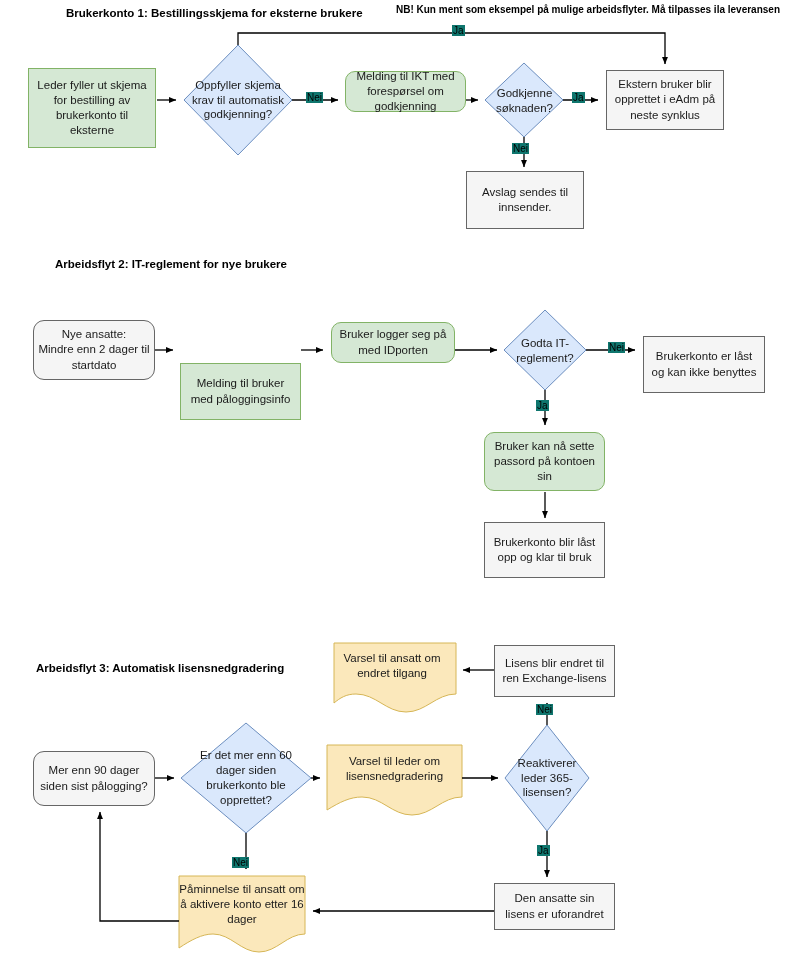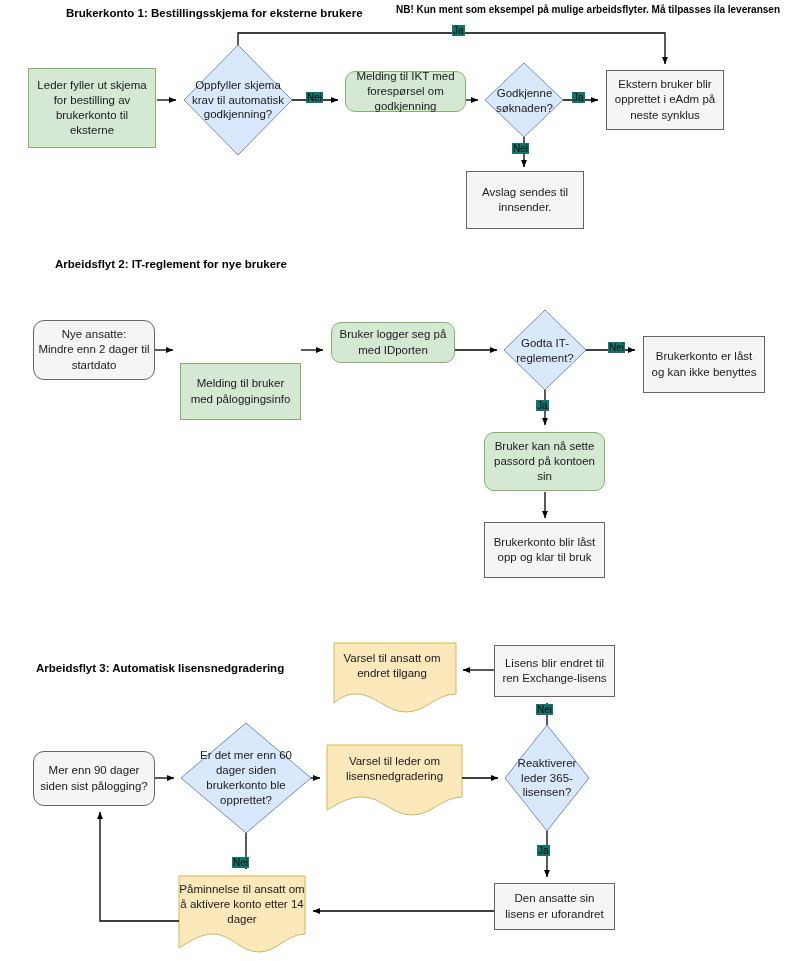--- a/index.html
+++ b/index.html
@@ -221,20 +221,20 @@
   <div class="diamond-label" style="left:507px; top:752px; width:80px; height:52px;">Reaktiverer leder 365-lisensen?</div>
   <div class="hit" style="left:505px; top:725px; width:84px; height:106px;"></div>
 
   <div class="node rect-grey" style="left:494px; top:645px; width:121px; height:52px;">Lisens blir endret til ren Exchange-lisens</div>
 
   <div class="doc-label" style="left:334px; top:651px; width:116px; height:40px;">Varsel til ansatt om endret tilgang</div>
   <div class="hit" style="left:334px; top:643px; width:122px; height:62px;"></div>
 
   <div class="node rect-grey" style="left:494px; top:883px; width:121px; height:47px;">Den ansatte sin lisens er uforandret</div>
 
-  <div class="doc-label" style="left:179px; top:882px; width:126px; height:52px;">Påminnelse til ansatt om å aktivere konto etter 14 dager</div>
+  <div class="doc-label" style="left:179px; top:882px; width:126px; height:52px;">Påminnelse til ansatt om å aktivere konto etter 16 dager</div>
   <div class="hit" style="left:179px; top:876px; width:126px; height:70px;"></div>
 
   <div class="edge-label" style="left:536px; top:704px;">Nei</div>
   <div class="edge-label" style="left:537px; top:845px;">Ja</div>
   <div class="edge-label" style="left:232px; top:857px;">Nei</div>
 
 </div>
 
 </body></html>

